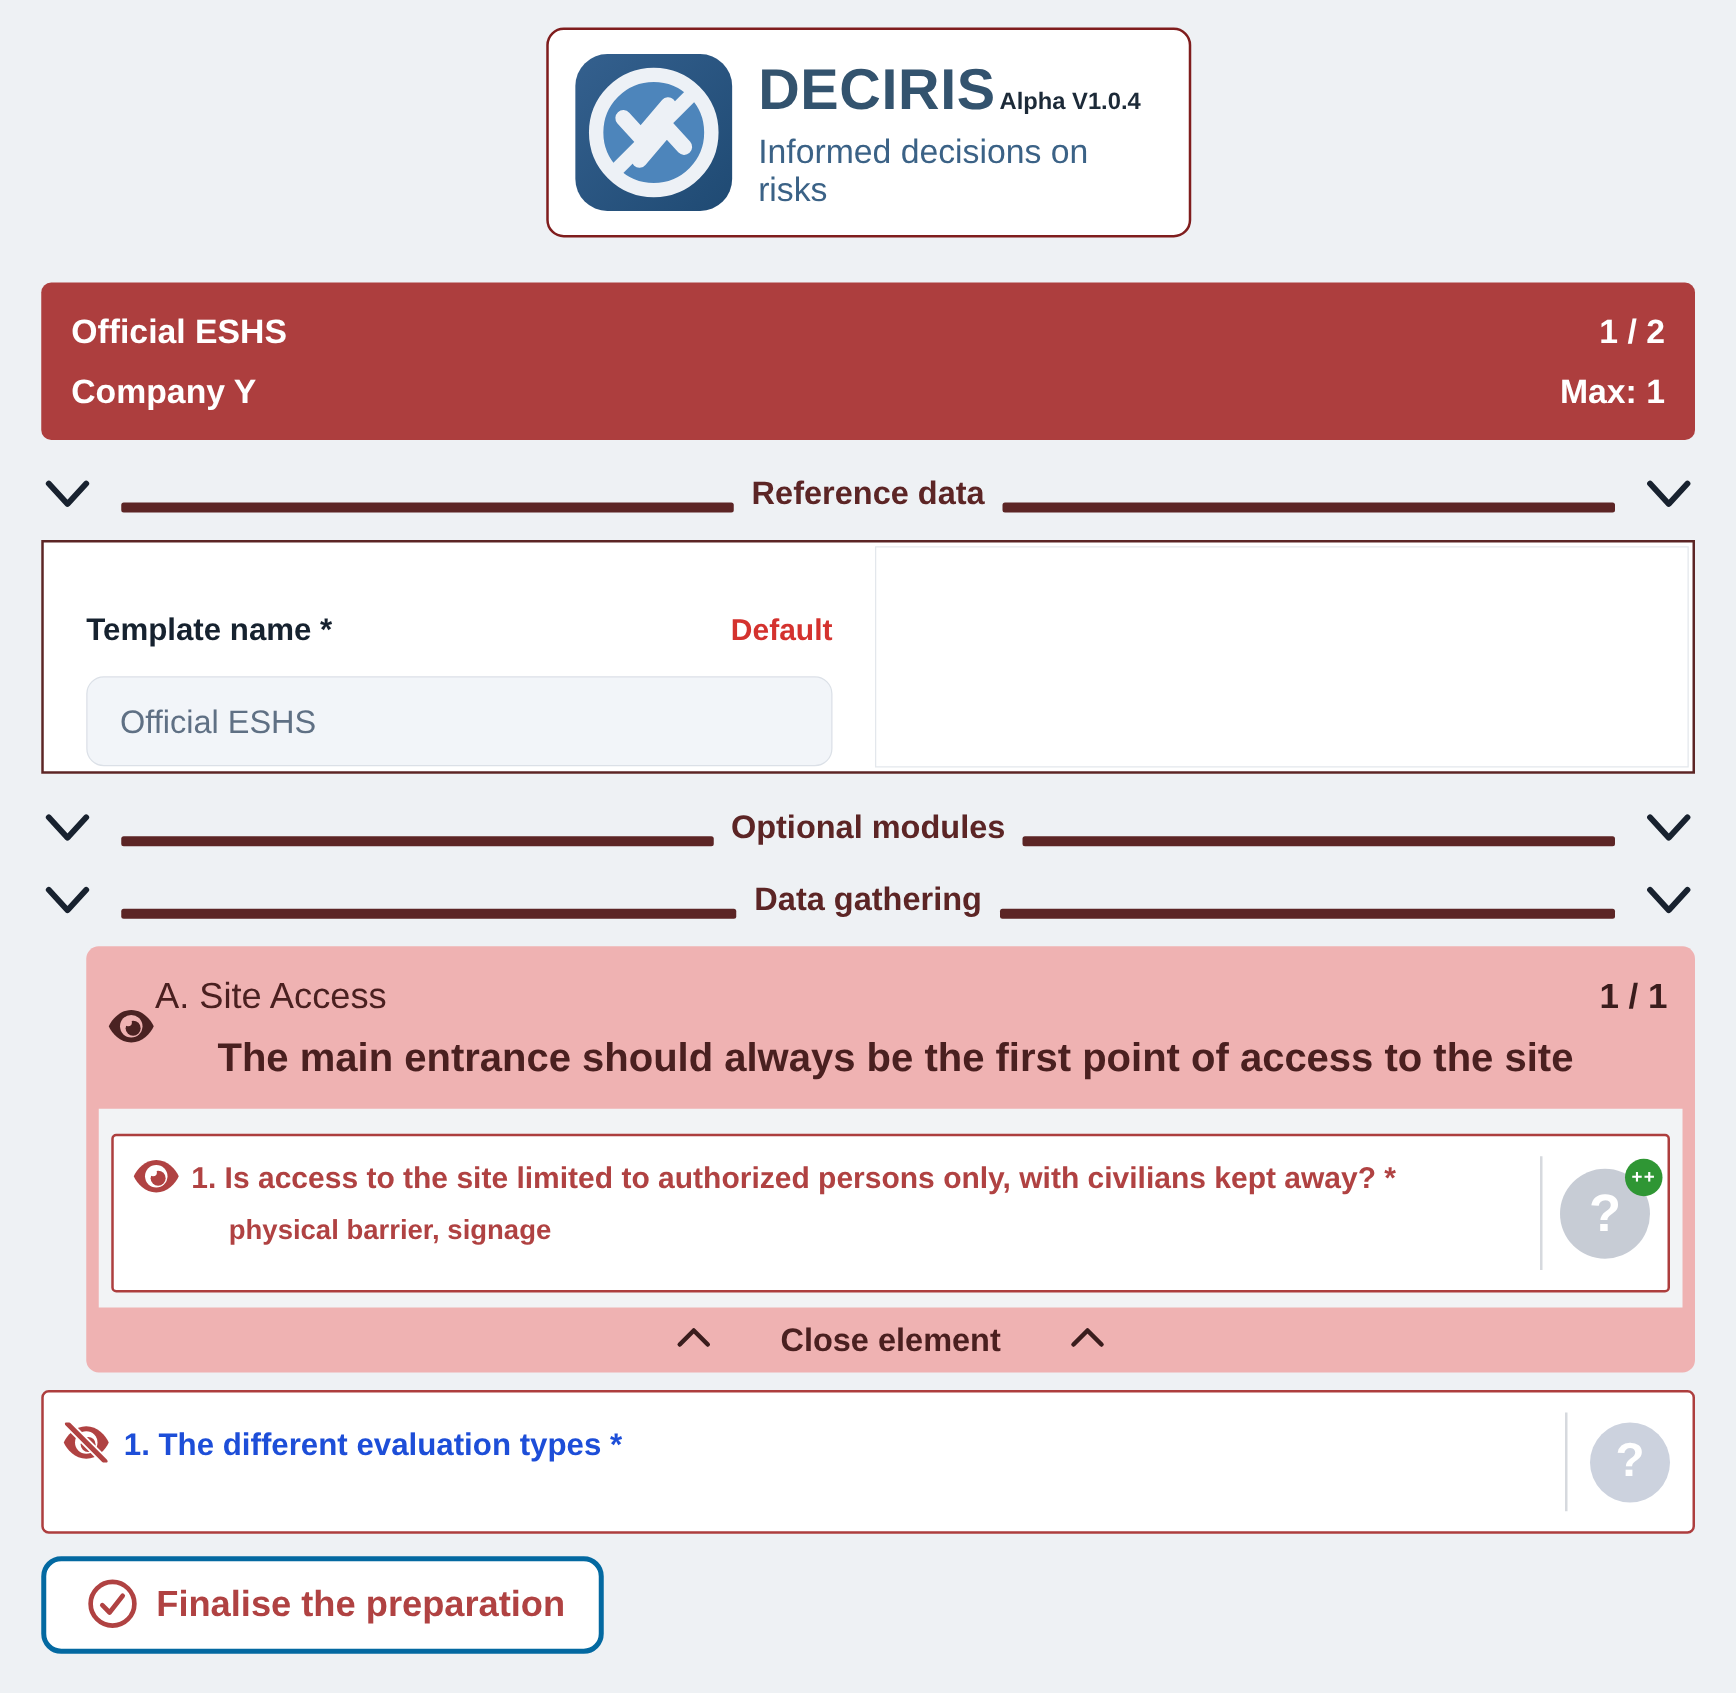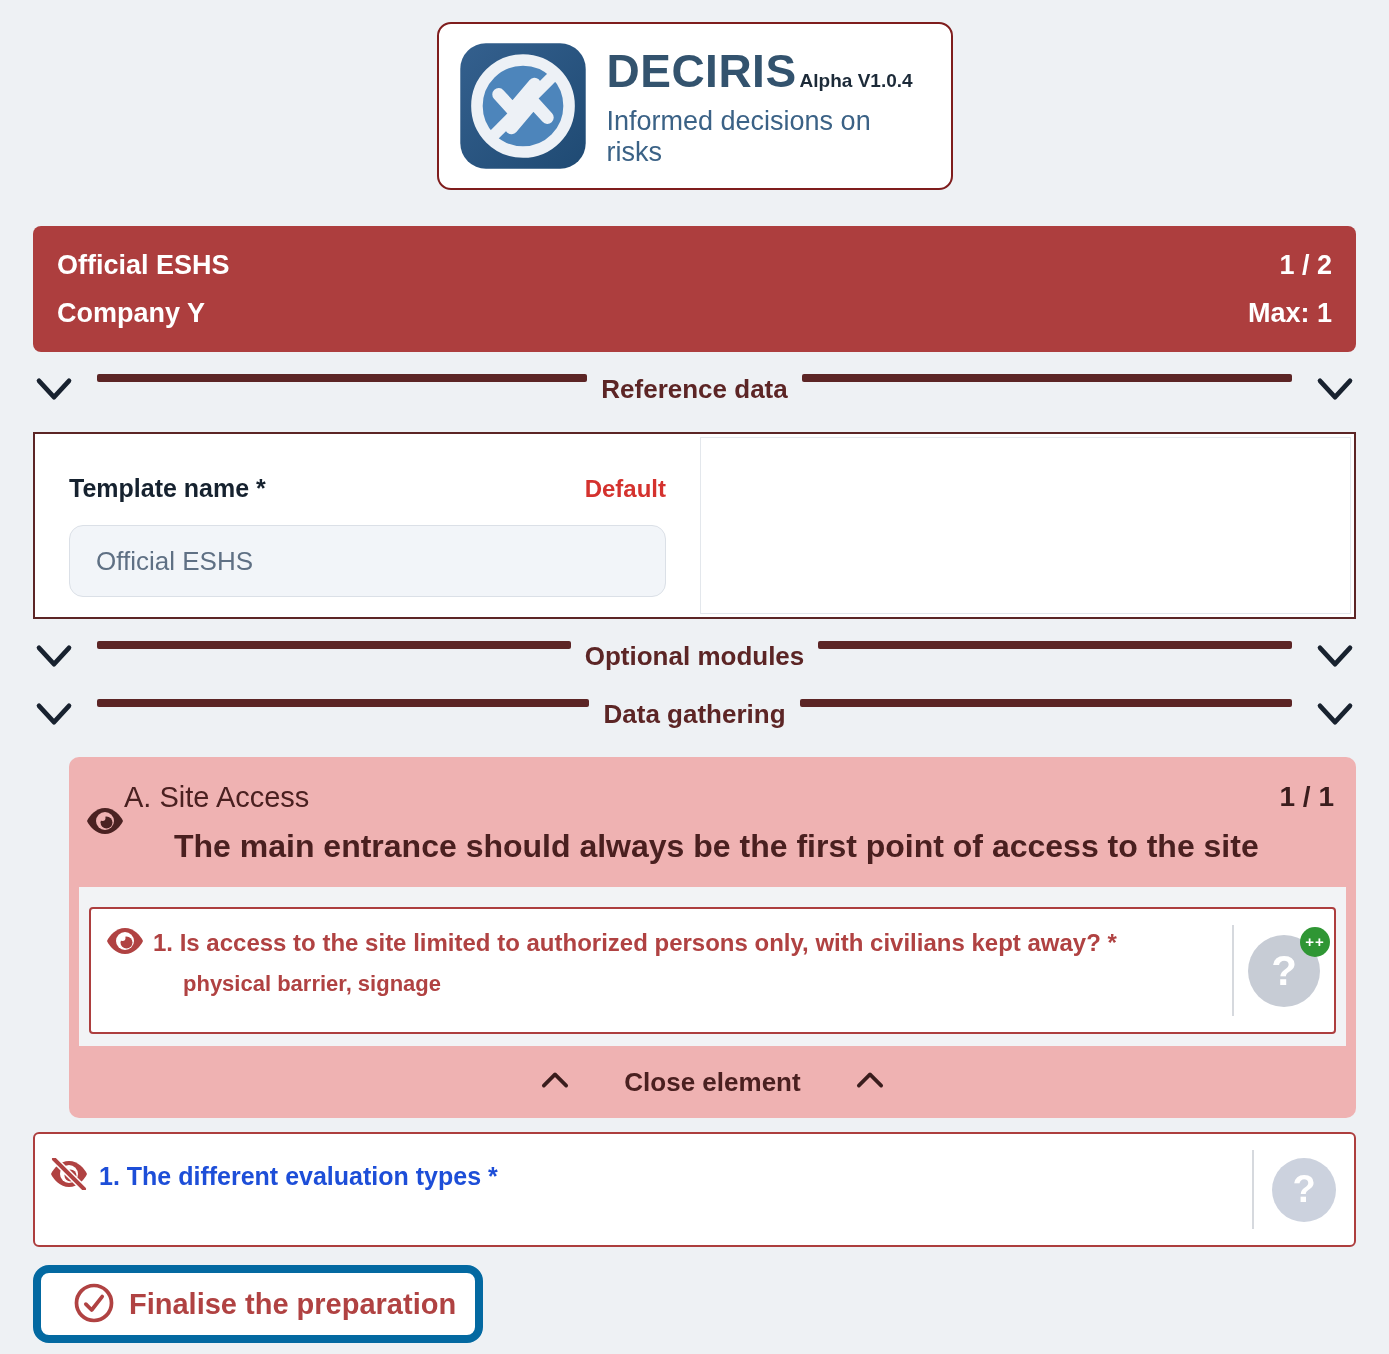--- a/index.html
+++ b/index.html
@@ -28,33 +28,33 @@
   .header-bar {
     margin-top: 36px; height: 126px; background: #ad3e3e; border-radius: 8px;
     color: #fff; font-weight: bold; font-size: 27px;
     display: flex; justify-content: space-between; align-items: center;
     padding: 0 24px;
   }
   .hcol div { line-height: 48px; }
   .hcol.right { text-align: right; }
 
   
-  .divider { display: flex; align-items: flex-start; height: 36px; margin: 22px 0; }
+  .divider { display: flex; align-items: flex-end; height: 36px; margin: 22px 0; }
   .chev { display: flex; cursor: pointer; flex: none; }
   .seg { flex: 1; height: 8px; background: #5c2525; border-radius: 2px; }
   .seg.l { margin-left: 22px; }
   .seg.r { margin-right: 22px; }
   .dlabel { font-size: 26px; font-weight: bold; color: #5c2525; margin: 0 14px; white-space: nowrap; }
 
   
   .ref-panel {
     border: 2px solid #5c2525; background: #fff; height: 187px;
     display: grid; grid-template-columns: 662px 1fr;
   }
-  .ref-left { padding: 40px 31px 0 34px; }
+  .ref-left { padding: 56px 31px 0 34px; }
   .label-row { display: flex; justify-content: space-between; align-items: baseline; }
   .field-label { font-size: 25px; font-weight: bold; color: #16222f; }
   .default-link { font-size: 24px; font-weight: bold; color: #d4322e; cursor: pointer; }
   .tpl-input {
     margin-top: 22px; width: 100%; height: 72px;
     background: #f2f5f9; border: 1px solid #dbe0e7; border-radius: 14px;
     font-size: 26px; color: #5f7084; padding: 0 26px; font-family: inherit;
   }
   .ref-right { border: 1px solid #e3e7ec; margin: 3px; }
 
@@ -84,39 +84,39 @@
     cursor: pointer;
   }
   .help-q { font-size: 42px; font-weight: bold; color: #fff; }
   .help-badge {
     position: absolute; top: -8px; right: -10px; width: 30px; height: 30px;
     border-radius: 50%; background: #2f9634; color: #fff;
     font-size: 15px; font-weight: bold; letter-spacing: 1px;
     display: flex; align-items: center; justify-content: center;
   }
   .close-bar {
-    height: 72px; display: flex; align-items: center; justify-content: center;
+    height: 52px; display: flex; align-items: center; justify-content: center;
     gap: 52px; cursor: pointer;
   }
   .close-label { font-size: 26px; font-weight: bold; color: #4a2020; }
 
   
   .eval-card {
     margin-top: 14px; background: #fff; border: 2px solid #ad3e3e; border-radius: 6px;
     height: 115px; display: flex;
   }
   .e-eye { margin: 24px 0 0 14px; cursor: pointer; flex: none; }
   .e-text { flex: 1; min-width: 0; font-size: 25px; font-weight: bold; color: #1d4ed8; padding: 28px 20px 0 10px; }
   .help-btn.lower { width: 64px; height: 64px; background: #ccd2de; }
   .help-btn.lower .help-q { font-size: 38px; }
 
   
   .finalise {
     margin-top: 18px; width: 450px; height: 78px;
-    background: #fff; border: 8px solid #0369a1; border-radius: 16px;
+    background: #fff; border: 4px solid #0369a1; border-radius: 16px;
     display: flex; align-items: center; gap: 14px; padding: 0 0 0 32px;
     cursor: pointer; font-family: inherit;
   }
   .fin-label { font-size: 29px; font-weight: bold; color: #b04242; }
 </style>
 </head>
 <body>
 
 <div class="page">
 

